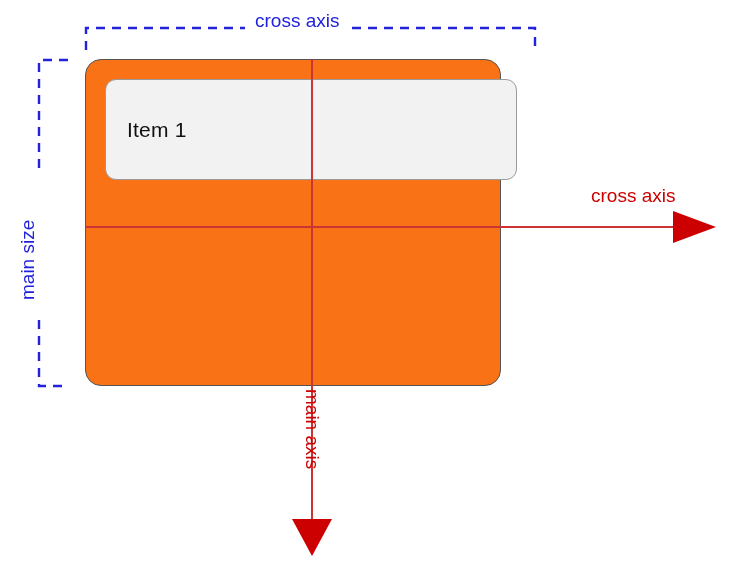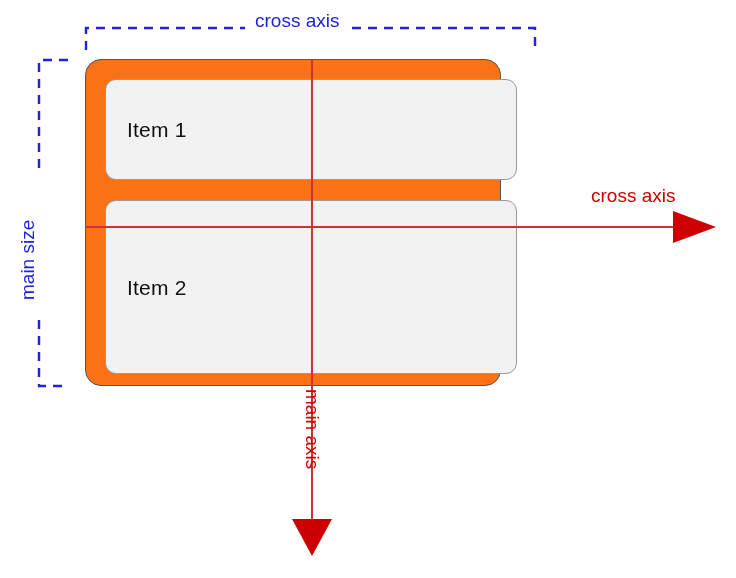--- a/index.html
+++ b/index.html
@@ -130,23 +130,20 @@
     <g stroke="#2222dd" stroke-width="2.4" fill="none" stroke-dasharray="9,7">
       <path d="M 68,60 L 39,60 L 39,168"></path>
       <path d="M 39,320 L 39,386 L 68,386"></path>
     </g>
   </svg>
 
   <div class="flex-container">
     <div class="flex-item flex-item-1">
       <span class="item-label">Item 1</span>
     </div>
-    <div class="flex-item flex-item-2">
-      <span class="item-label">Item 2</span>
-    </div>
   </div>
 
   <svg class="svg-layer" viewBox="0 0 736 578" xmlns="http://www.w3.org/2000/svg">
 
     <g>
       <line x1="85" y1="227" x2="690" y2="227" stroke="#cc3333" stroke-width="2"></line>
       <polygon points="673,211 716,227 673,243" fill="#cc0000"></polygon>
     </g>
 
     <g>

